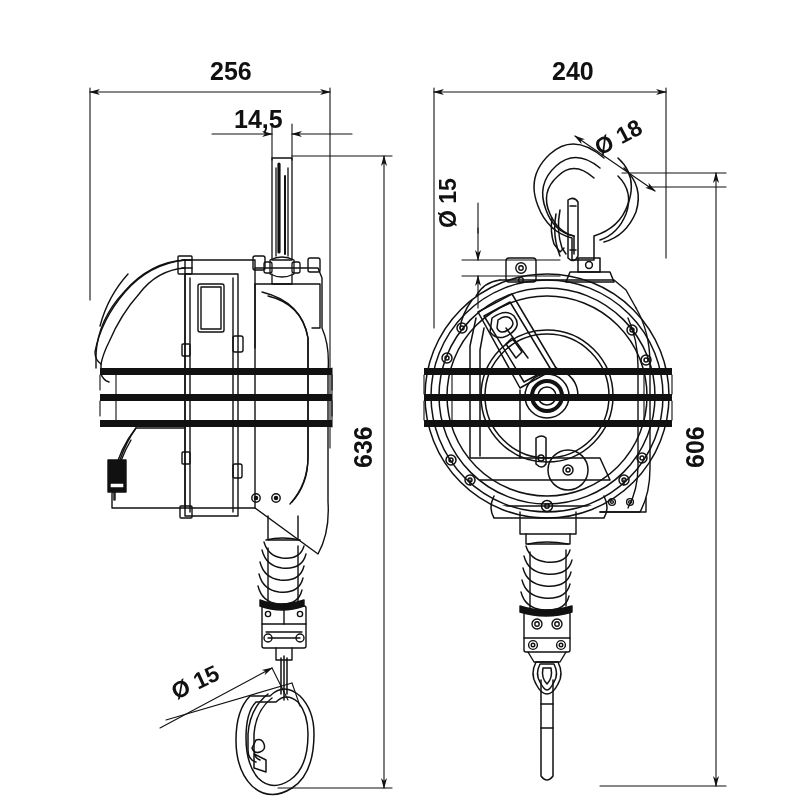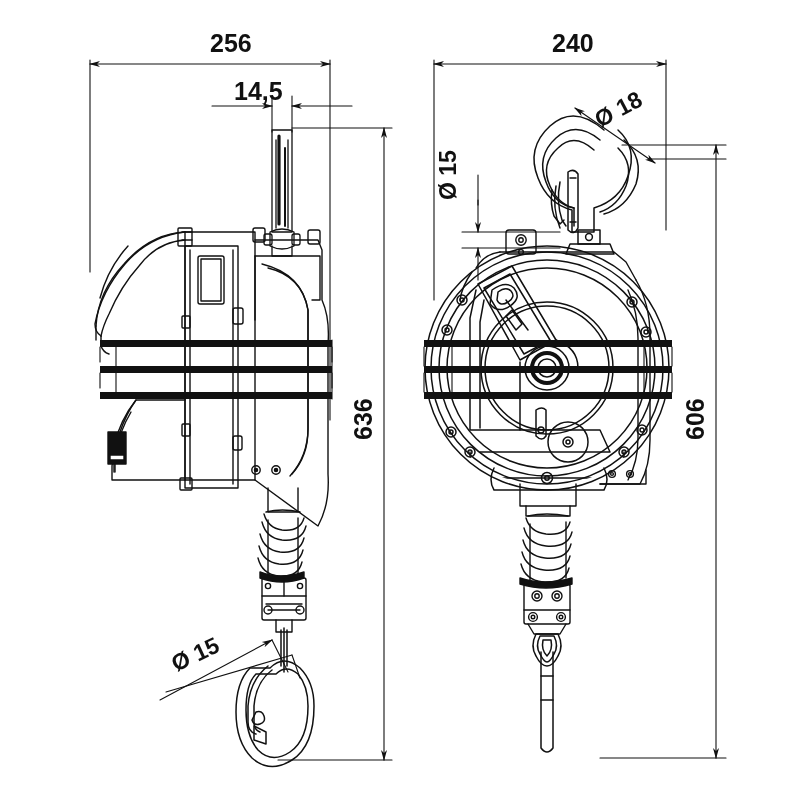--- a/index.html
+++ b/index.html
@@ -1,19 +1,19 @@
 <!DOCTYPE html>
 <html><head>
 <meta charset="utf-8">
 <title>Technical Drawing</title>
 <style>
   html,body{margin:0;padding:0;background:#ffffff;}
   body{width:800px;height:800px;overflow:hidden;
        font-family:"Liberation Sans",sans-serif;}
-  #sheet{position:relative;width:800px;height:732px;background:#ffffff;}
+  #sheet{position:relative;width:800px;height:732px;background:#ffffff;margin-top:28px;}
   #sheet svg{position:absolute;left:0;top:0;}
   .dimtxt{font-family:"Liberation Sans",sans-serif;font-weight:bold;
           fill:#111111;font-size:25px;letter-spacing:0px;}
   .dimtxt.small{font-size:23px;}
 </style>
 </head>
 <body>
 
 <div id="sheet">
 

